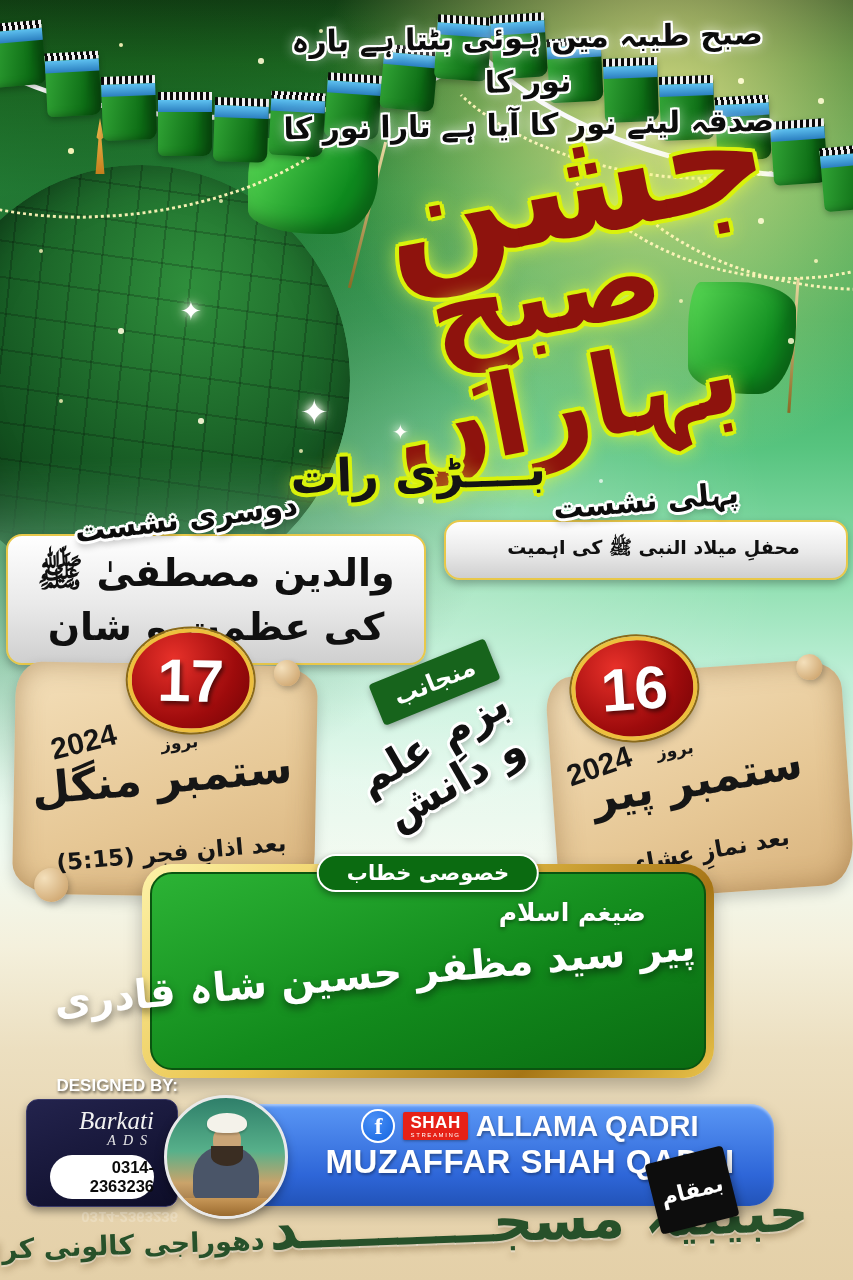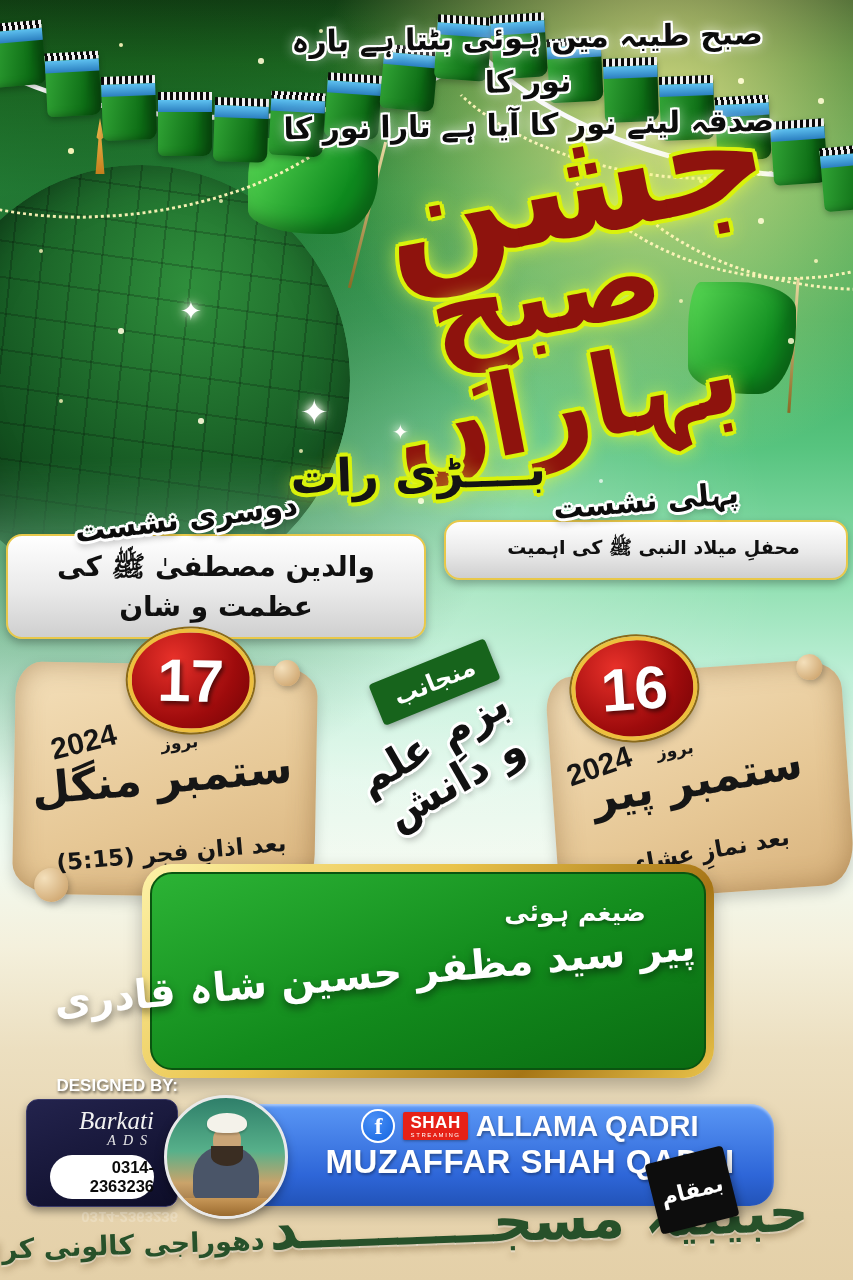--- a/index.html
+++ b/index.html
@@ -79,21 +79,21 @@
   .session{position:absolute;}
   .session-header{font-size:30px;font-weight:bold;color:#0c0c0c;text-align:center;}
   .session-box{margin-top:2px;background:linear-gradient(180deg,#ffffff,#e9e9e9 55%,#cfcfcf);
       border:2px solid #e8c84a;border-radius:16px;padding:14px 10px;text-align:center;
       font-weight:bold;color:#101010;box-shadow:0 4px 9px rgba(0,0,0,.28);}
   .s1{right:5px;top:483px;width:404px;}
   .s1 .session-header{transform:rotate(-5deg);}
   .s1 .session-box{font-size:19px;padding-left:25px;}
   .s2{left:6px;top:497px;width:420px;}
   .s2 .session-header{transform:rotate(-7deg);padding-right:60px;}
-  .s2 .session-box{font-size:28px;}
+  .s2 .session-box{font-size:38px;}
   
   .scroll{position:absolute;background:linear-gradient(160deg,#f4e0bb,#e6c795 60%,#d8b27c);
       border-radius:26px 40px 30px 46px/34px 30px 44px 30px;
       box-shadow:inset 0 0 28px rgba(121,83,35,.45),0 6px 14px rgba(0,0,0,.18);}
   .scroll::before,.scroll::after{content:"";position:absolute;width:34px;height:34px;border-radius:50%;
       background:radial-gradient(circle at 30% 30%,#f4e0bb,#c79a60);box-shadow:2px 3px 6px rgba(0,0,0,.25);}
   .scroll::before{bottom:-8px;left:22px;}
   .scroll::after{top:-6px;right:18px;width:26px;height:26px;}
   .scroll-16{left:552px;top:668px;width:296px;height:226px;transform:rotate(-4deg);}
   .scroll-17{left:14px;top:664px;width:302px;height:232px;transform:rotate(1deg);}
@@ -255,21 +255,22 @@
     </div>
   </div>
 
   <div class="org u">
     <div class="org-badge">منجانب</div>
     <div class="org-name ow">بزمِ علم و دانش</div>
   </div>
 
   <div class="gbanner-outer">
     <div class="gbanner u">
-      <div class="gb-honorific">ضیغم ہوئی</div>
+      <div class="gb-pill">خصوصی خطاب</div>
+      <div class="gb-honorific">ضیغم اسلام</div>
       <div class="gb-name">پیر سید مظفر حسین شاہ قادری</div>
     </div>
   </div>
 
   <div class="designer">
     <div class="designer-heading">DESIGNED BY:</div>
     <div class="designer-card">
       <div class="designer-brand">Barkati</div>
       <div class="designer-sub">ADS</div>
       <div class="designer-phone">0314-2363236</div>

